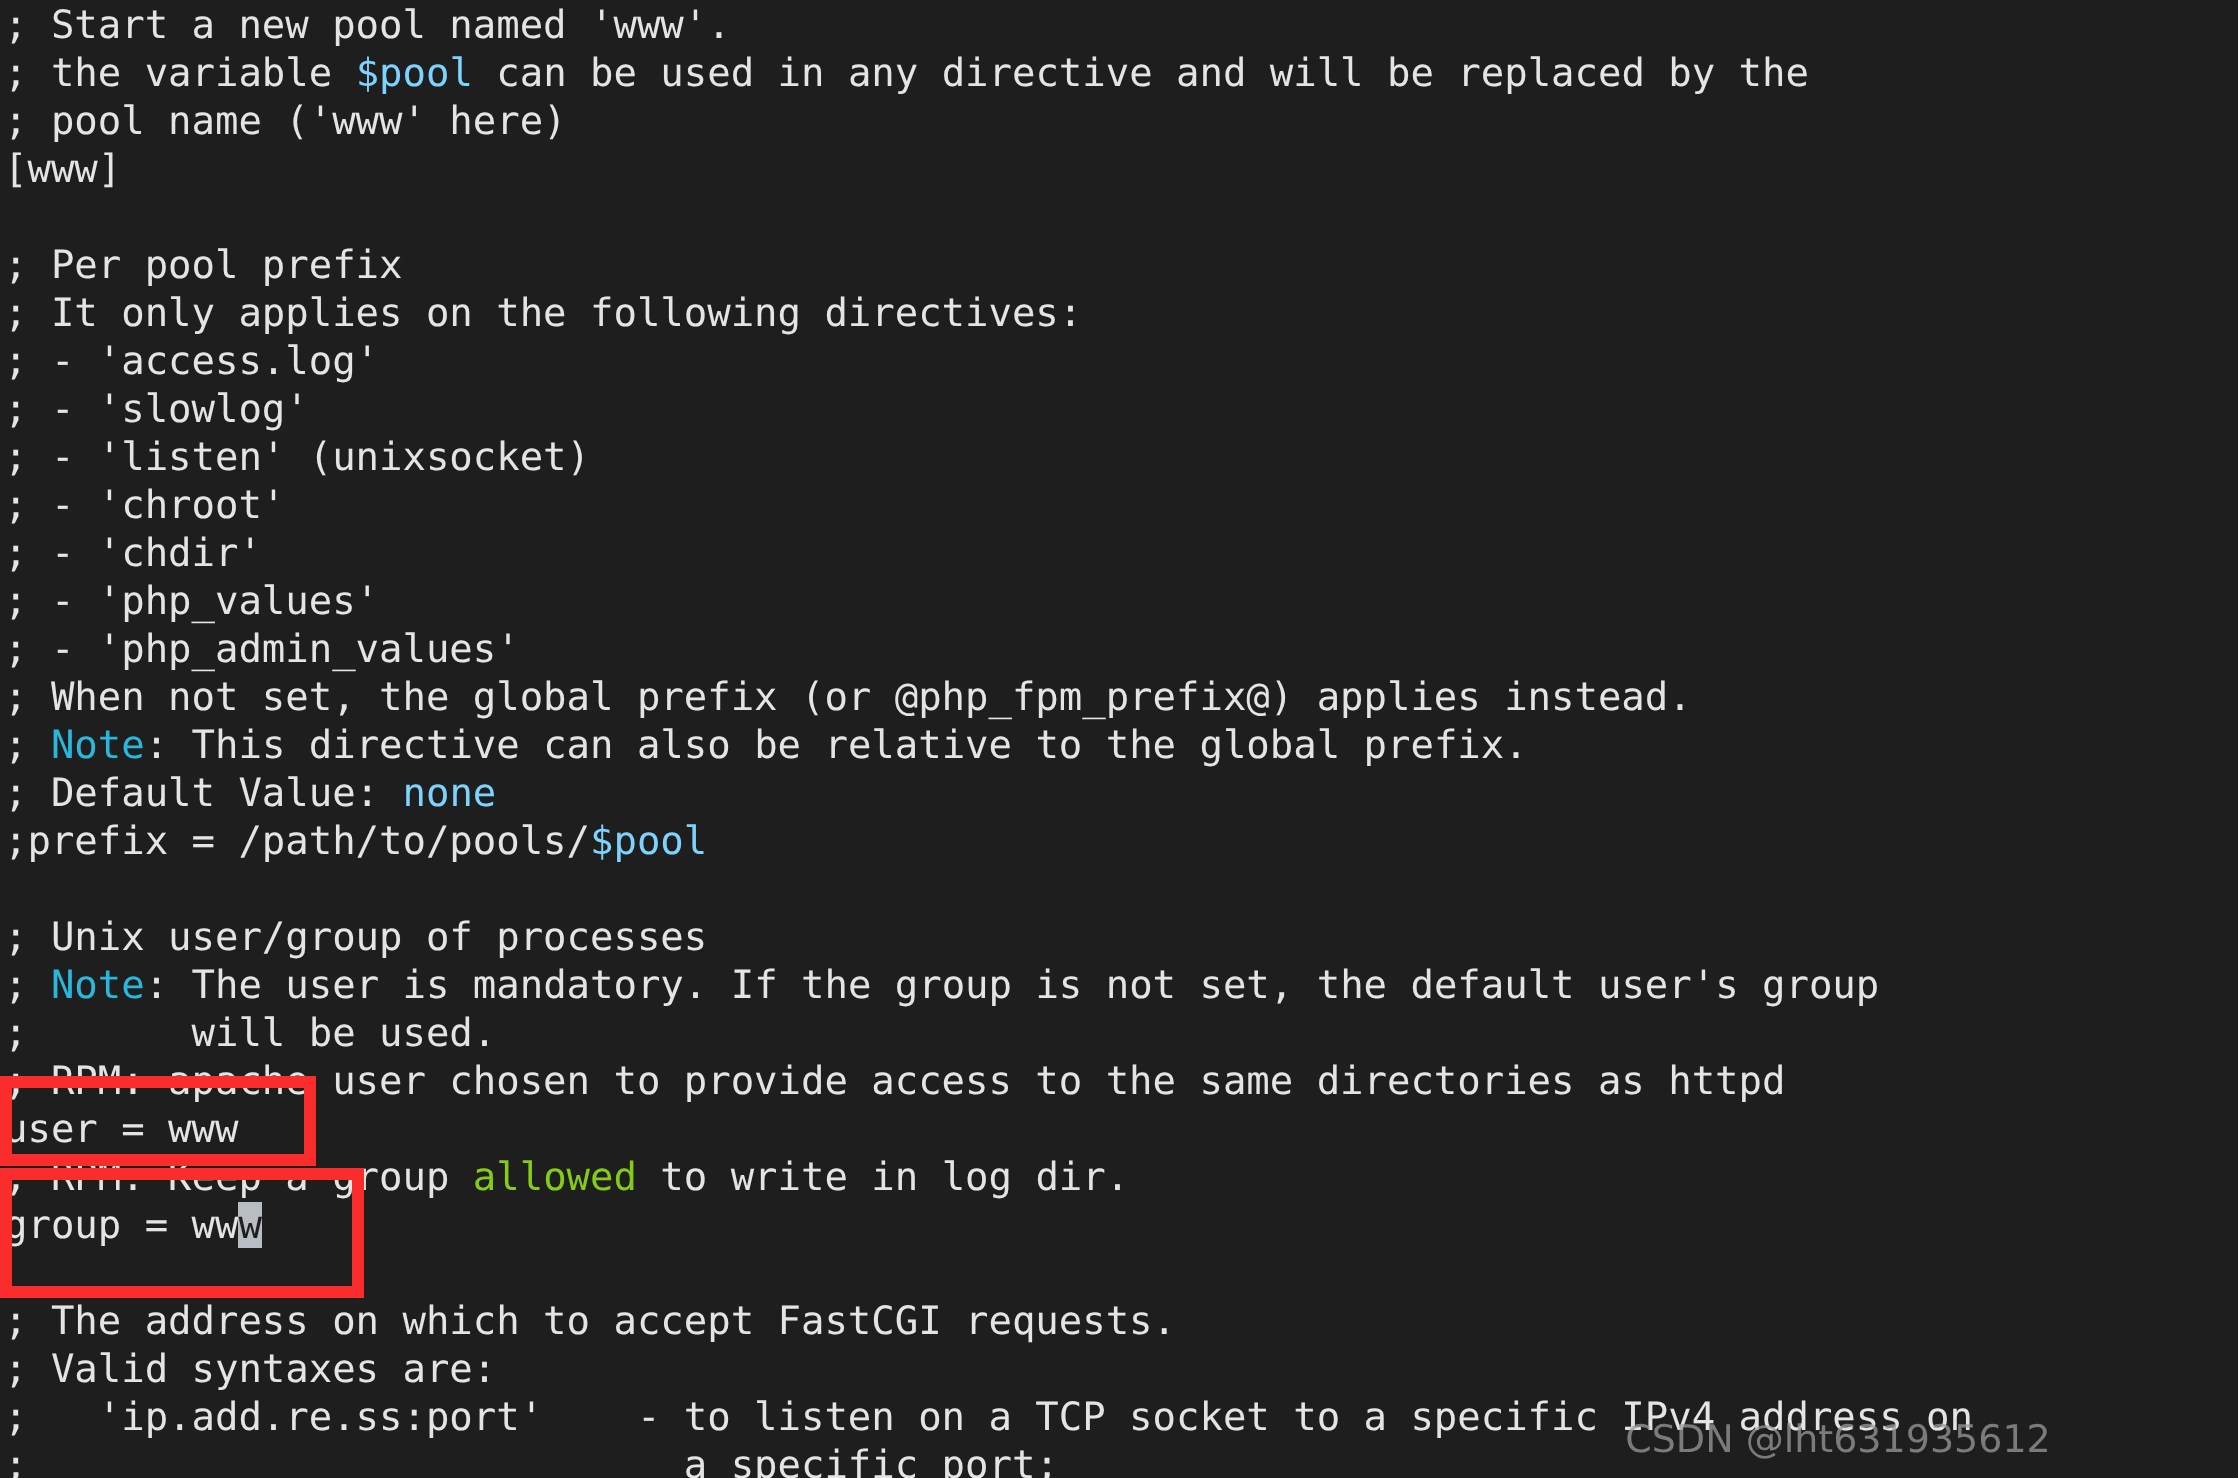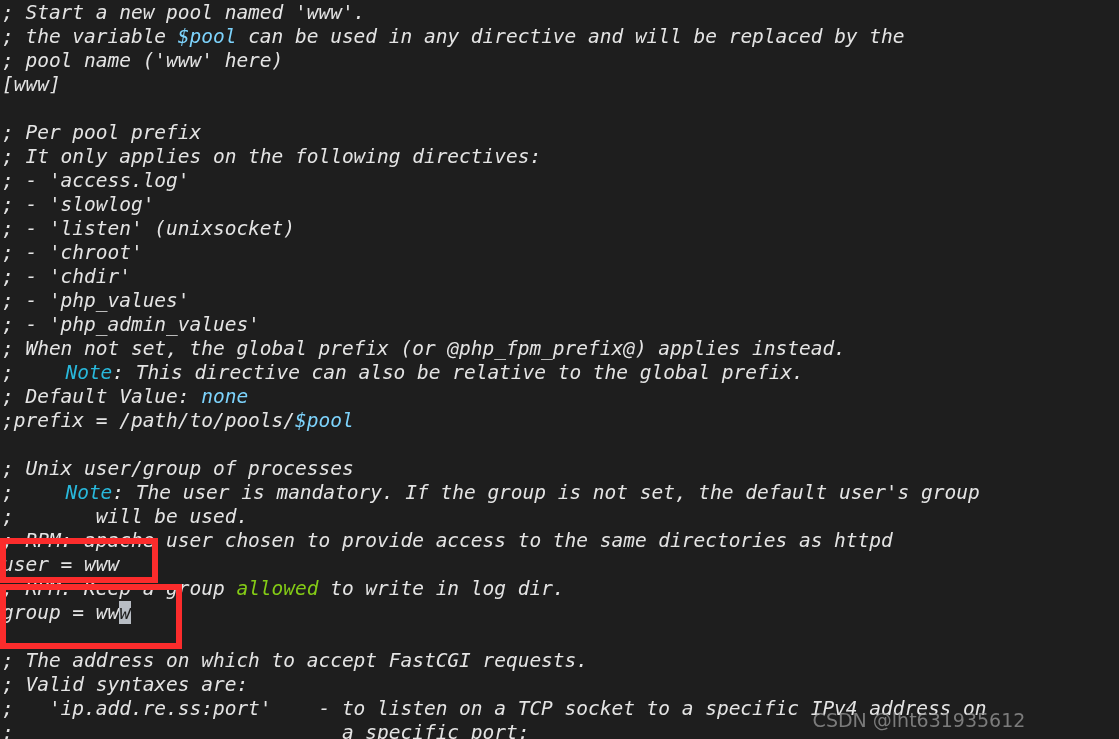--- a/index.html
+++ b/index.html
@@ -35,25 +35,24 @@
     line-height: 24px;
     letter-spacing: -0.02px;
     color: #e4e4e4;
     white-space: pre;
     -webkit-font-smoothing: antialiased;
   }
 
   .line {
     height: 24px;
     white-space: pre;
-    font-style: italic;
   }
 
   .tok-var    { color: #7dd3fc; }  
-  .tok-note   { color: #29b8db; margin-left: 40px; }  
+  .tok-note   { color: #29b8db; }  
   .tok-none   { color: #7dd3fc; }  
   .tok-ok     { color: #84cc16; }  
   .tok-plain  { color: #e4e4e4; }
 
   .cursor {
     background: #b8bdc4;
     color: #1e1e1e;
   }
 
   

